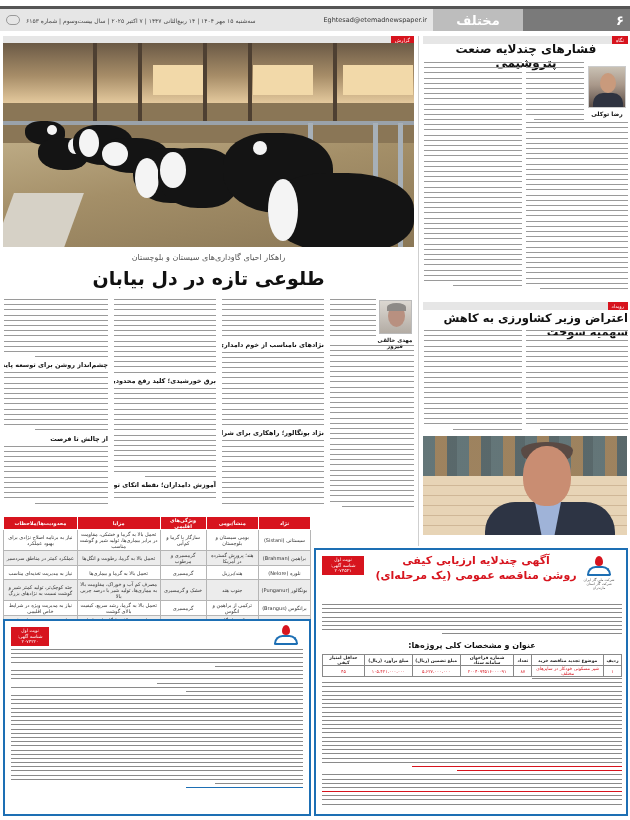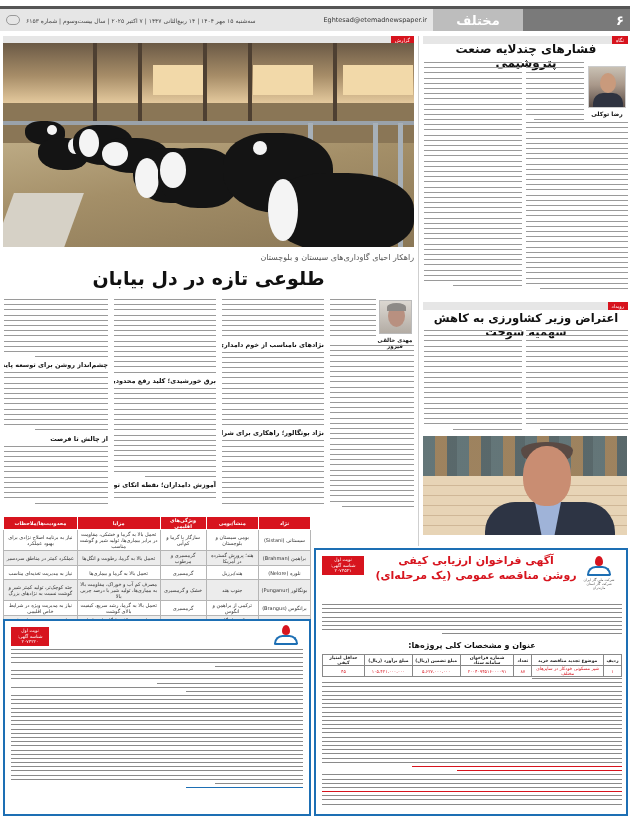--- a/index.html
+++ b/index.html
@@ -28,21 +28,21 @@
   .col-text .subhead { font-size: 6.5px; font-weight: bold; color: #111; margin: 0 0 3px 0; line-height: 8px; white-space: nowrap; }
 
   
   .op-title { position: absolute; left: 424px; top: 42px; width: 204px; text-align: center; font-size: 12px; font-weight: bold; color: #111; }
   .op-photo { position: absolute; left: 588px; top: 66px; width: 38px; height: 42px; background: linear-gradient(180deg, #c9c1b4 0%, #a9988a 45%, #5b4e48 100%); border: 1px solid #ccc; overflow: hidden; }
   .op-photo .face { position: absolute; left: 11px; top: 6px; width: 16px; height: 20px; border-radius: 50%; background: #c99a7c; }
   .op-photo .suit { position: absolute; left: 4px; top: 26px; width: 30px; height: 18px; border-radius: 10px 10px 0 0; background: #2f3340; }
   .op-author { position: absolute; left: 586px; top: 110px; width: 42px; text-align: center; font-size: 6px; font-weight: bold; color: #111; }
 
   
-  .news-title { position: absolute; left: 424px; top: 311px; width: 204px; text-align: center; font-size: 11.5px; font-weight: bold; color: #111; }
+  .news-title { position: absolute; left: 424px; top: 311px; width: 204px; text-align: right; font-size: 11.5px; font-weight: bold; color: #111; }
   .minister-photo { position: absolute; left: 423px; top: 436px; width: 204px; height: 99px; overflow: hidden; background: #d8c3a3; }
   .minister-photo .bg-pattern { position: absolute; left: 0; top: 0; width: 100%; height: 40px; background: repeating-linear-gradient(90deg, #3d5c6a 0 12px, #8a6d48 12px 24px, #2f4a58 24px 34px); opacity: .75; }
   .minister-photo .bricks { position: absolute; left: 0; top: 40px; width: 100%; height: 59px; background: repeating-linear-gradient(0deg, #e7d4b6 0 9px, #cfb797 9px 10px); }
   .minister-photo .head { position: absolute; left: 100px; top: 10px; width: 48px; height: 60px; border-radius: 48% 48% 45% 45%; background: #c98d72; }
   .minister-photo .hair { position: absolute; left: 98px; top: 6px; width: 52px; height: 18px; border-radius: 50% 50% 10px 10px; background: #5a4a44; }
   .minister-photo .body { position: absolute; left: 62px; top: 66px; width: 130px; height: 40px; border-radius: 30px 30px 0 0; background: #2d3444; }
   .minister-photo .shirt { position: absolute; left: 112px; top: 66px; width: 26px; height: 40px; background: #9fb3d8; clip-path: polygon(0 0,100% 0,70% 100%,30% 100%); }
 
   
   .cow-photo { position: absolute; left: 3px; top: 43px; width: 411px; height: 204px; overflow: hidden; background: #8a7656; }
@@ -50,21 +50,21 @@
   .cow-photo .window { position: absolute; top: 22px; height: 30px; background: #f2d9a9; }
   .cow-photo .beam { position: absolute; top: 0; width: 4px; height: 80px; background: #4e4032; }
   .cow-photo .rail { position: absolute; left: 0; top: 78px; width: 100%; height: 4px; background: #9aa2aa; }
   .cow-photo .hay { position: absolute; left: 0; top: 100px; width: 100%; height: 104px; background: linear-gradient(170deg, #bcaa84 0%, #a48f68 40%, #8a7756 100%); }
   .cow-photo .floor { position: absolute; left: 0; top: 150px; width: 70px; height: 60px; background: #d6d1c6; transform: skewX(-20deg); }
   .cow { position: absolute; background: #141414; border-radius: 40% 45% 40% 50%; }
   .cow .patch { position: absolute; background: #f4f4f4; border-radius: 50%; }
   .post { position: absolute; width: 5px; background: #a7b0b8; }
 
   
-  .main-sub { position: absolute; left: 3px; top: 253px; width: 411px; text-align: right; font-size: 8px; color: #555; }
+  .main-sub { position: absolute; left: 3px; top: 253px; width: 411px; text-align: center; font-size: 8px; color: #555; }
   .main-title { position: absolute; left: 3px; top: 267px; width: 411px; text-align: center; font-size: 19px; font-weight: bold; color: #111; }
   .author-photo { position: absolute; left: 379px; top: 300px; width: 33px; height: 34px; background: linear-gradient(180deg, #dcd8d2 0%, #b3aca4 100%); border: 1px solid #bbb; overflow: hidden; }
   .author-photo .face { position: absolute; left: 8px; top: 4px; width: 17px; height: 22px; border-radius: 50%; background: #b89080; }
   .author-photo .hair { position: absolute; left: 7px; top: 2px; width: 19px; height: 8px; border-radius: 50% 50% 0 0; background: #8d8a87; }
   .author-name { position: absolute; left: 374px; top: 337px; width: 42px; text-align: center; font-size: 5.5px; font-weight: bold; color: #111; }
 
   
   .breeds { position: absolute; left: 3px; top: 516px; width: 308px; border-collapse: collapse; font-size: 5px; }
   .breeds th { background: #d7141e; color: #fff; font-weight: bold; height: 11px; border: 1px solid #fff; padding: 0 2px; }
   .breeds td { border: 1px solid #b5b5b5; text-align: center; padding: 1px 2px; height: 14px; line-height: 6px; color: #333; }
@@ -590,21 +590,21 @@
       <div class="line blue"></div>
   </div>
 </div>
 
 <div class="ad" style="left:314px; top:548px; width:314px; height:268px;">
   <div class="ad-logo" style="right:12px; top:6px;">
     <div class="flame"></div>
       <div class="base"></div>
     <div class="caption">شرکت ملی گاز ایران شرکت گاز استان مازندران</div>
   </div>
-  <div class="ad-title" style="left:50px; top:4px; width:220px; font-size:11px;">آگهی فراخوان ارزیابی کیفی</div>
+  <div class="ad-title" style="left:50px; top:4px; width:220px; font-size:11px;">آگهی چندلایه ارزیابی کیفی</div>
   <div class="ad-title" style="left:50px; top:19px; width:220px; font-size:11px;">روشن مناقصه عمومی (یک مرحله‌ای)</div>
   <div class="ad-badge" style="left:6px; top:6px; width:42px;">
     <div>نوبت اول</div>
     <div>شناسه آگهی: ۲۰۷۳۵۳۱</div>
   </div>
   <div class="ad-body" style="left:6px; top:54px; width:300px; height:36px;">
     <div class="line"></div>
       <div class="line"></div>
       <div class="line"></div>
       <div class="line"></div>

